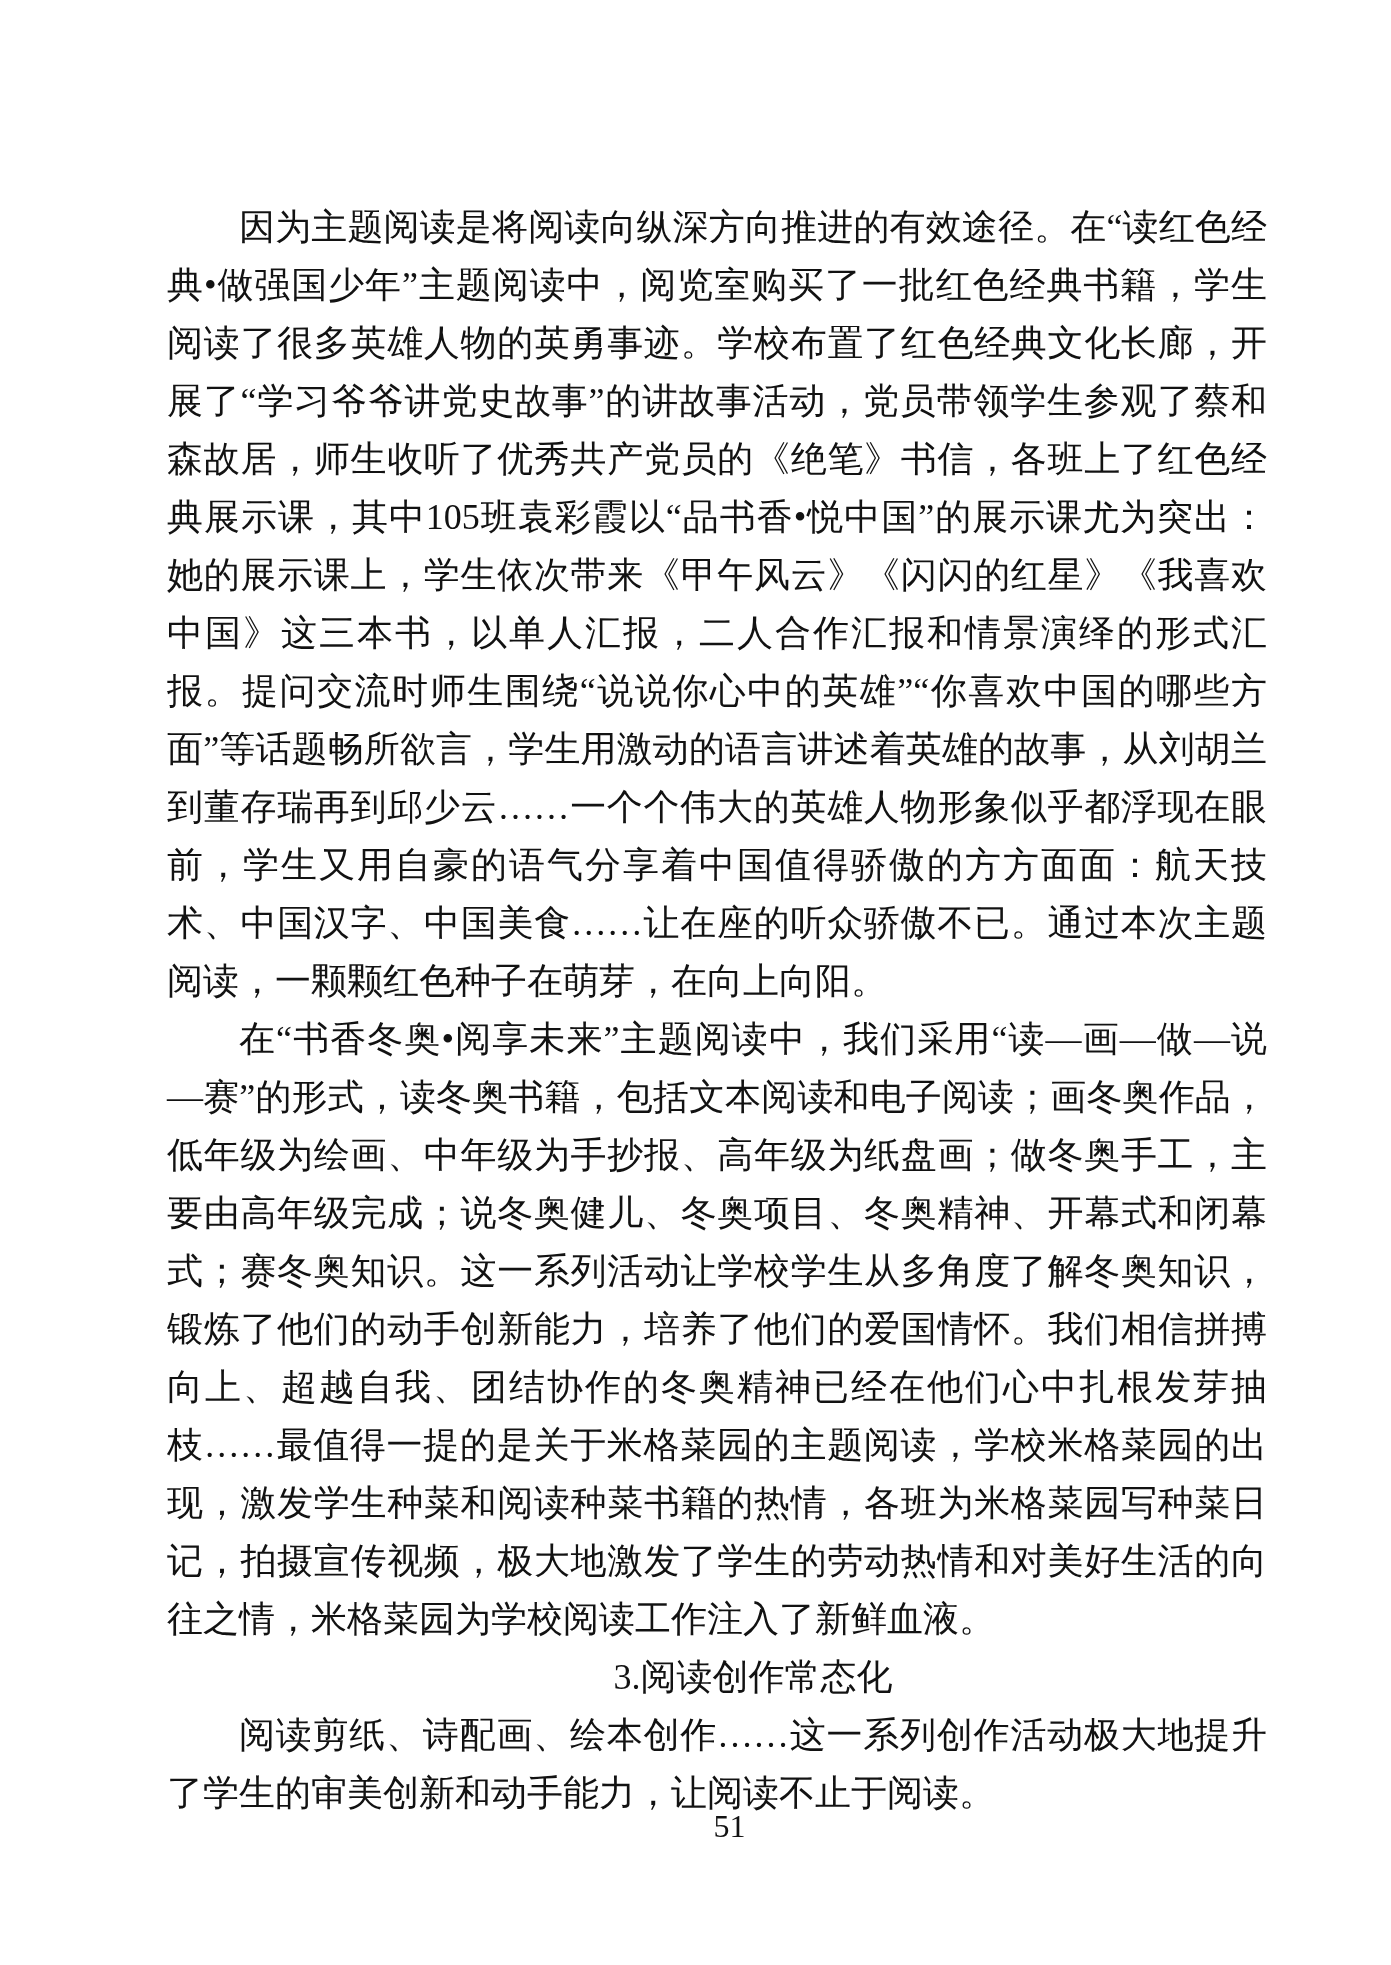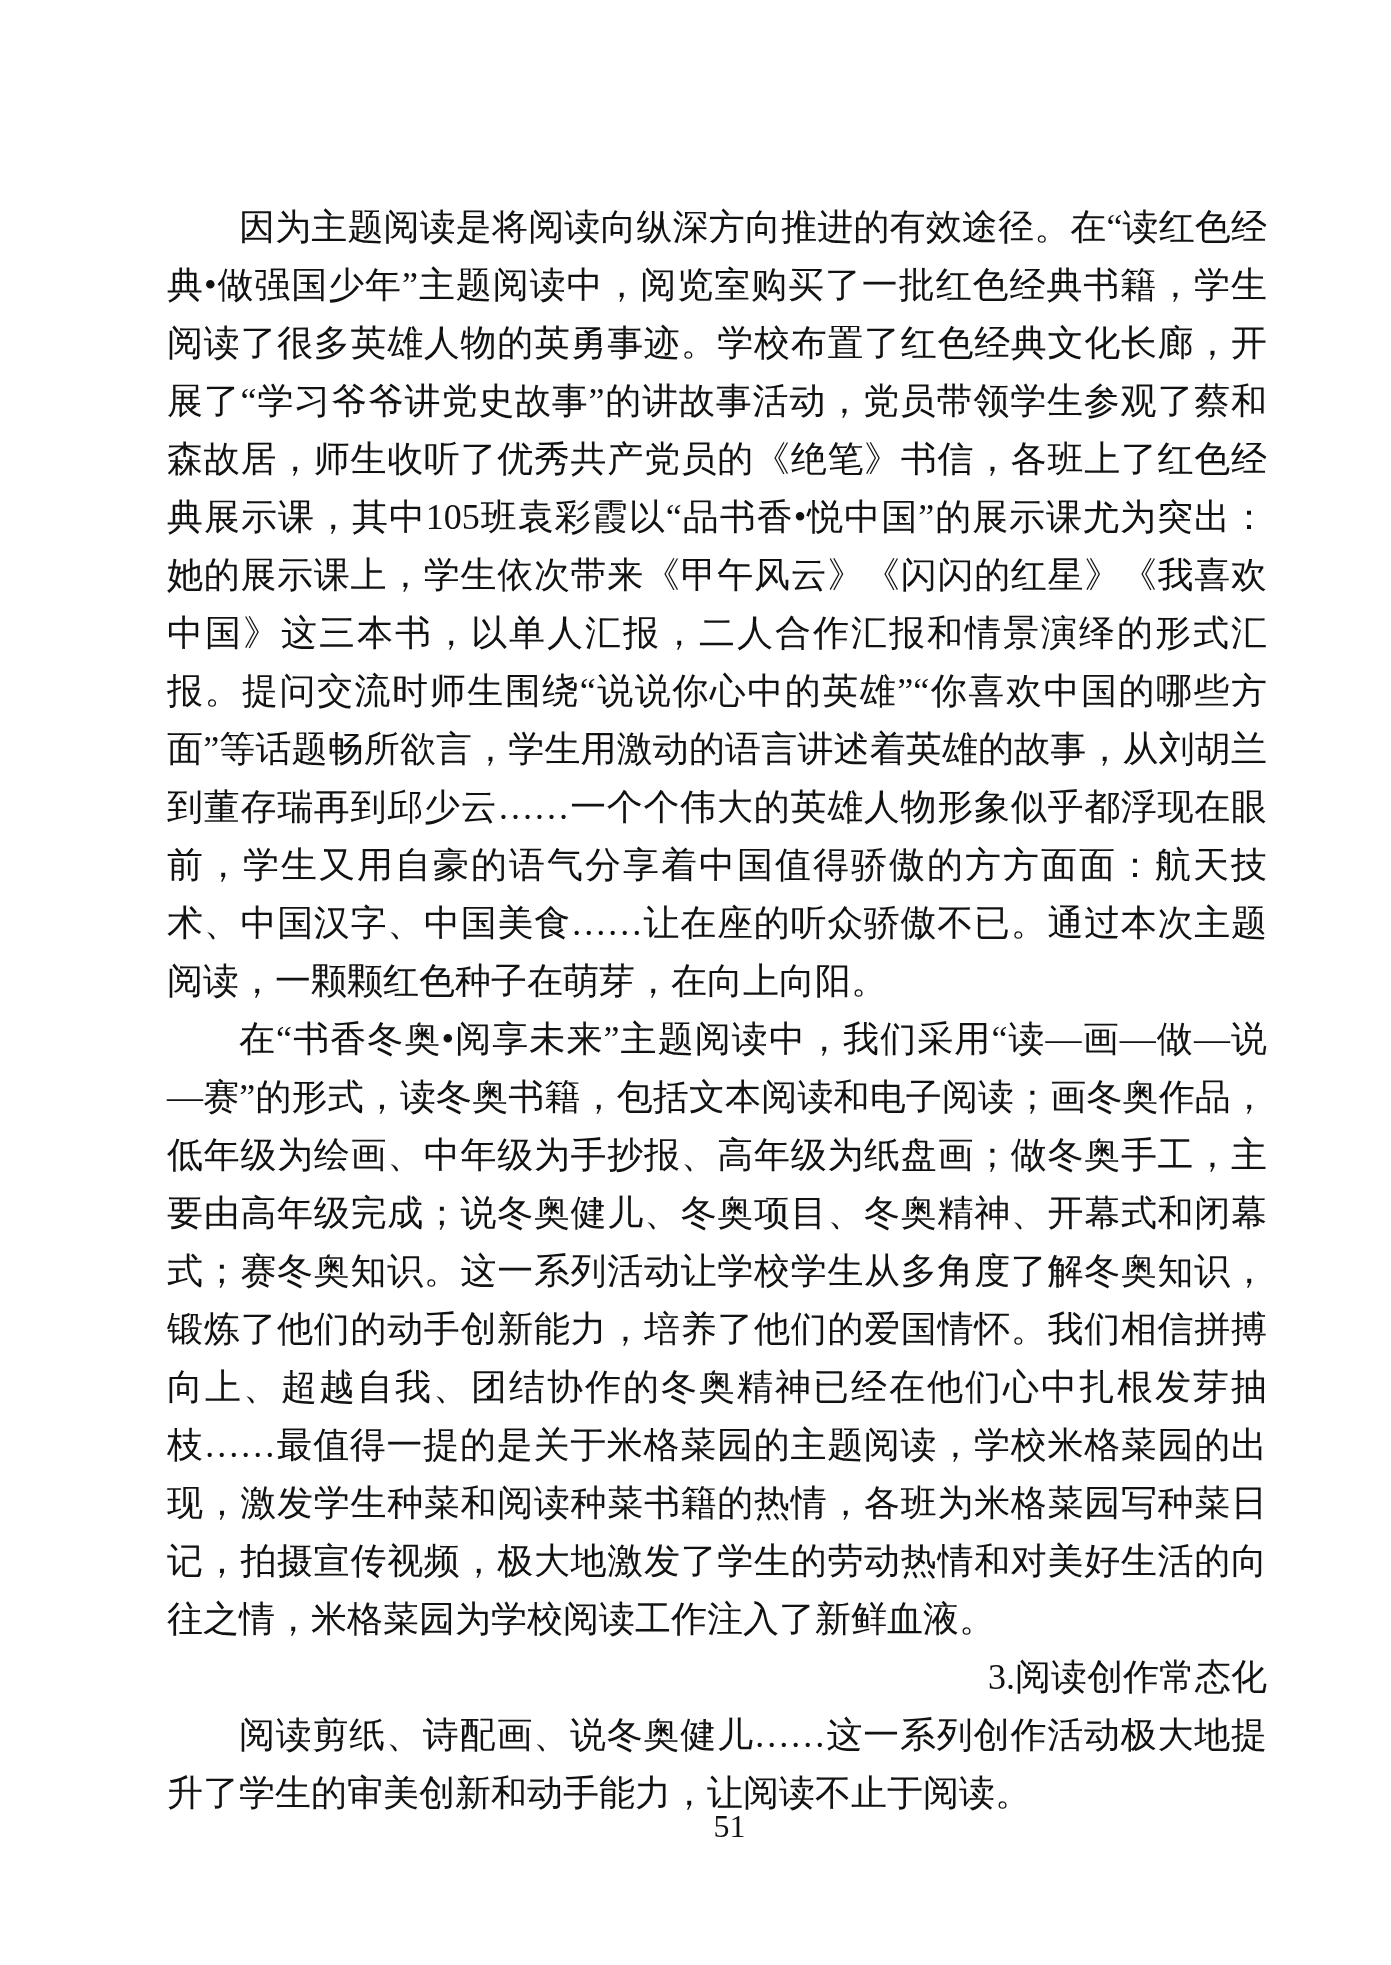--- a/index.html
+++ b/index.html
@@ -27,37 +27,37 @@
     margin: 0;
     font-size: 36px;
     line-height: 58px;
     text-align: justify;
     text-justify: inter-ideograph;
     text-indent: 2em;
     letter-spacing: 0px;
     word-break: break-all;
   }
   .content p.heading {
-    text-align: right;
+    text-align: center;
   }
   .page-number {
     position: absolute;
     left: 12px;
     top: 1806px;
     width: 100%;
     text-align: center;
     font-size: 32px;
     line-height: 40px;
     color: #121212;
   }
 </style>
 </head>
 <body>
 
 <div class="page">
   <div class="content">
     <p>因为主题阅读是将阅读向纵深方向推进的有效途径。在“读红色经典•做强国少年”主题阅读中，阅览室购买了一批红色经典书籍，学生阅读了很多英雄人物的英勇事迹。学校布置了红色经典文化长廊，开展了“学习爷爷讲党史故事”的讲故事活动，党员带领学生参观了蔡和森故居，师生收听了优秀共产党员的《绝笔》书信，各班上了红色经典展示课，其中105班袁彩霞以“品书香•悦中国”的展示课尤为突出：她的展示课上，学生依次带来《甲午风云》《闪闪的红星》《我喜欢中国》这三本书，以单人汇报，二人合作汇报和情景演绎的形式汇报。提问交流时师生围绕“说说你心中的英雄”“你喜欢中国的哪些方面”等话题畅所欲言，学生用激动的语言讲述着英雄的故事，从刘胡兰到董存瑞再到邱少云……一个个伟大的英雄人物形象似乎都浮现在眼前，学生又用自豪的语气分享着中国值得骄傲的方方面面：航天技术、中国汉字、中国美食……让在座的听众骄傲不已。通过本次主题阅读，一颗颗红色种子在萌芽，在向上向阳。</p>
     <p>在“书香冬奥•阅享未来”主题阅读中，我们采用“读—画—做—说—赛”的形式，读冬奥书籍，包括文本阅读和电子阅读；画冬奥作品，低年级为绘画、中年级为手抄报、高年级为纸盘画；做冬奥手工，主要由高年级完成；说冬奥健儿、冬奥项目、冬奥精神、开幕式和闭幕式；赛冬奥知识。这一系列活动让学校学生从多角度了解冬奥知识，锻炼了他们的动手创新能力，培养了他们的爱国情怀。我们相信拼搏向上、超越自我、团结协作的冬奥精神已经在他们心中扎根发芽抽枝……最值得一提的是关于米格菜园的主题阅读，学校米格菜园的出现，激发学生种菜和阅读种菜书籍的热情，各班为米格菜园写种菜日记，拍摄宣传视频，极大地激发了学生的劳动热情和对美好生活的向往之情，米格菜园为学校阅读工作注入了新鲜血液。</p>
     <p class="heading">3.阅读创作常态化</p>
-    <p>阅读剪纸、诗配画、说冬奥健儿……这一系列创作活动极大地提升了学生的审美创新和动手能力，让阅读不止于阅读。</p>
+    <p>阅读剪纸、诗配画、绘本创作……这一系列创作活动极大地提升了学生的审美创新和动手能力，让阅读不止于阅读。</p>
   </div>
   <div class="page-number">51</div>
 </div>
 
 </body></html>

